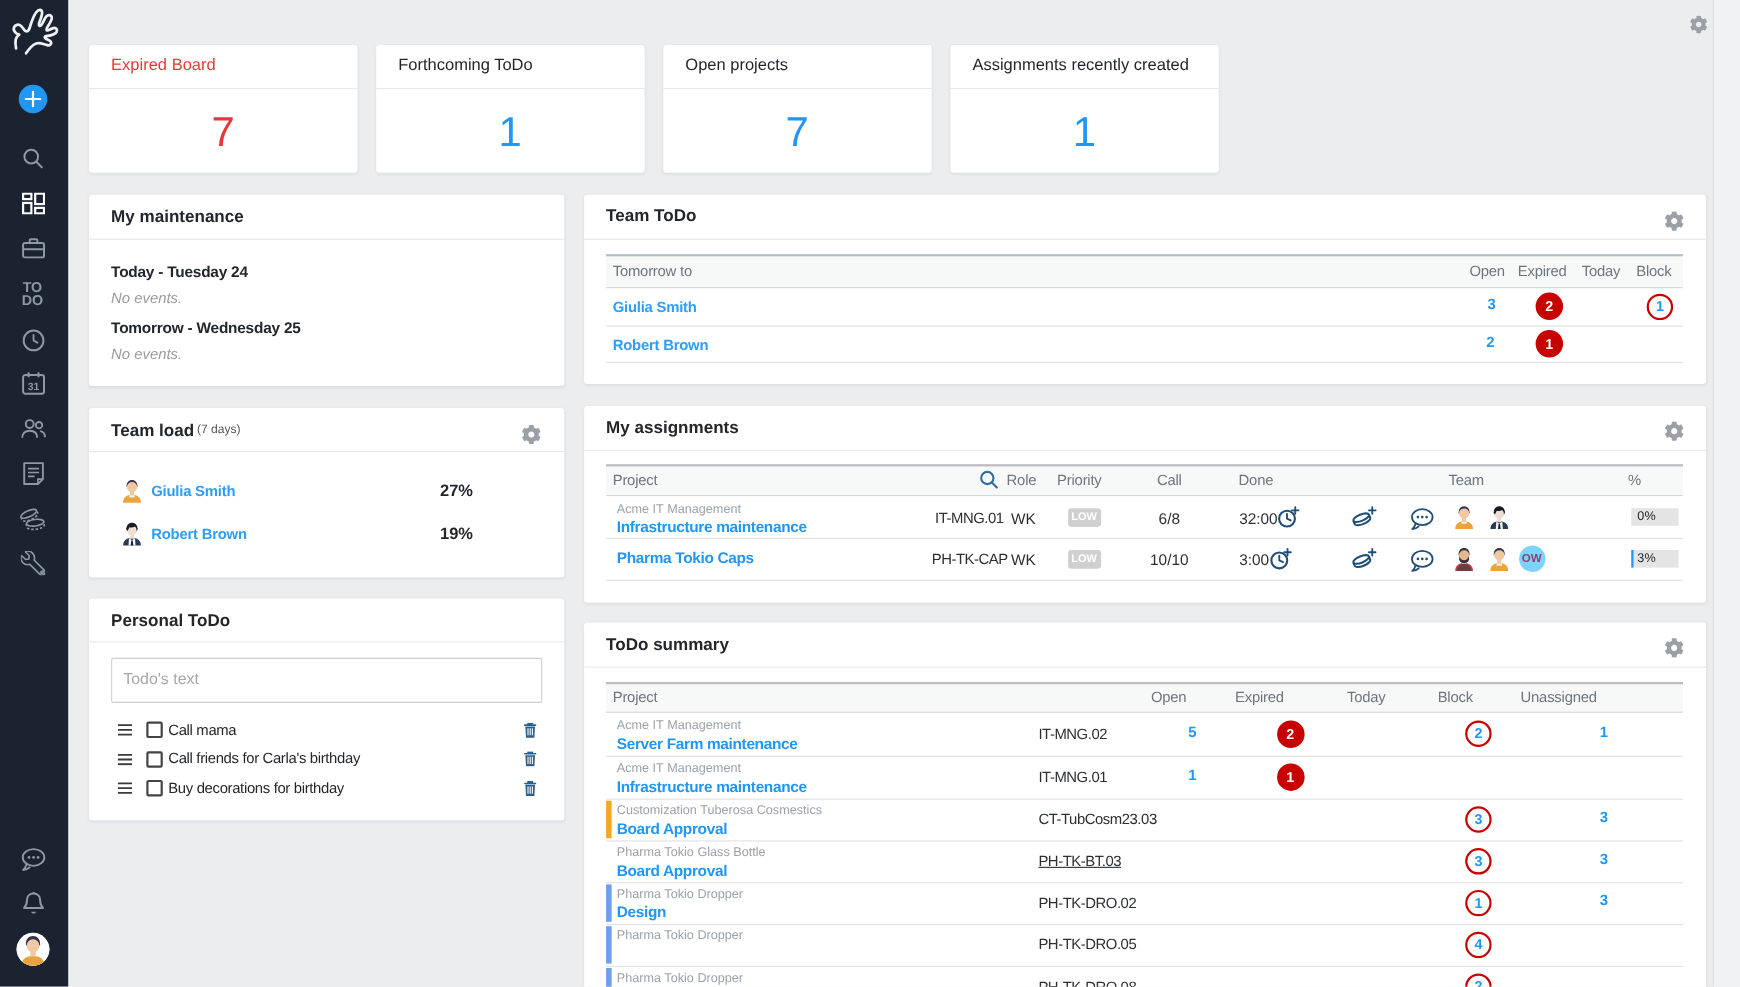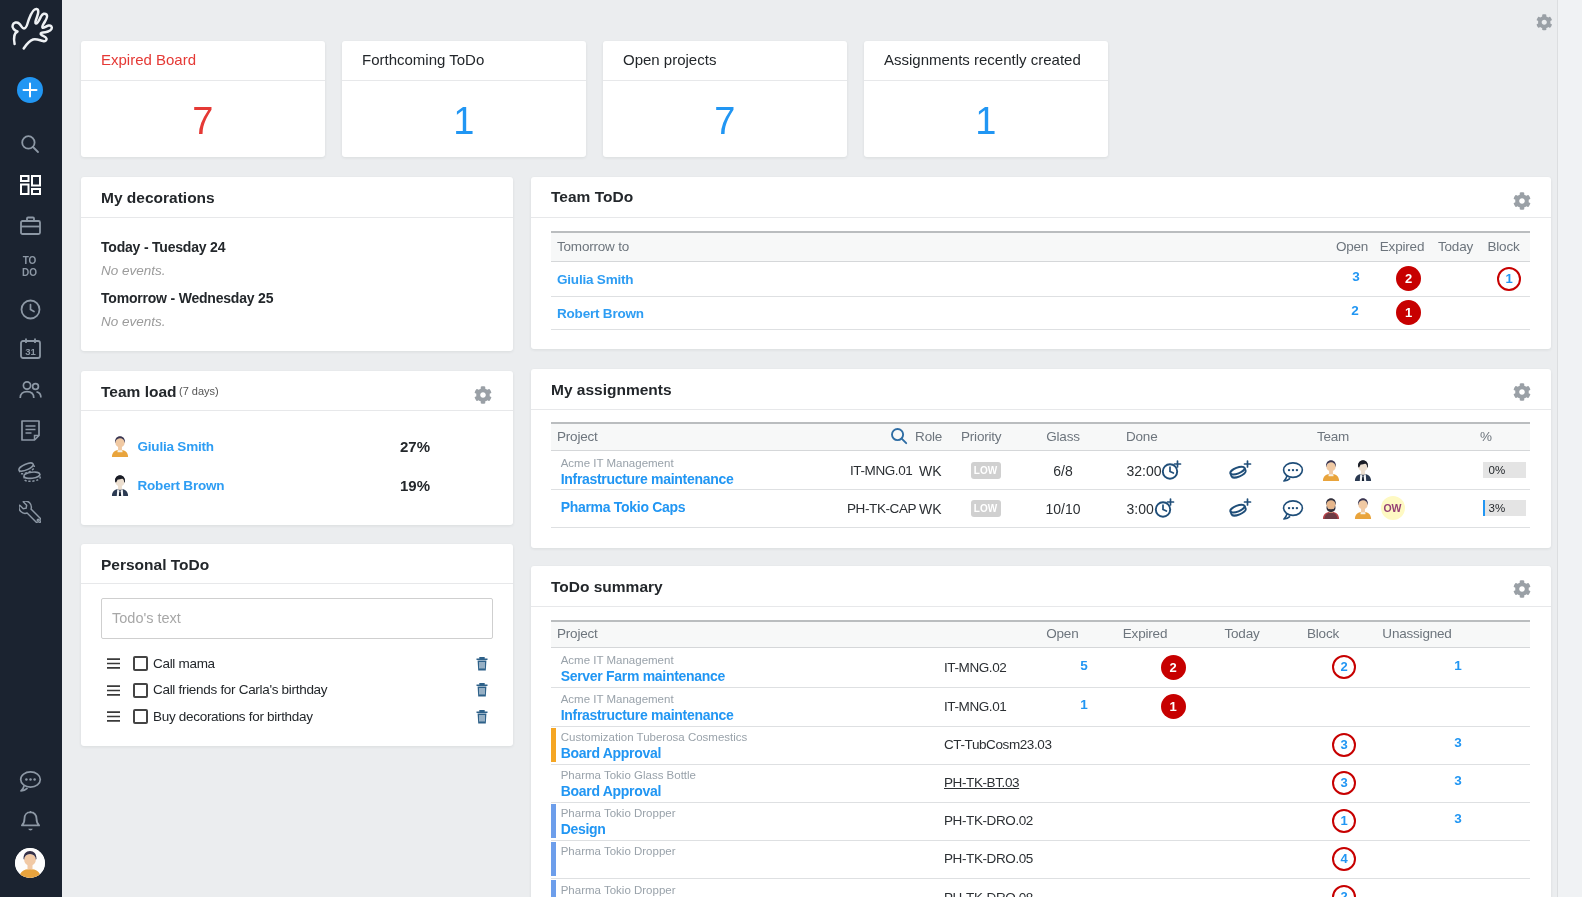--- a/index.html
+++ b/index.html
@@ -38,21 +38,21 @@
       <rect x="12" y="14" width="8" height="5"></rect>
     </g>
   </svg>
 <svg class="a" style="left:20px;top:216px" width="21" height="19" viewBox="0 0 21 19">
     <g fill="none" stroke="#8d98a5" stroke-width="1.8">
       <path d="M7 5V2.5a1 1 0 0 1 1-1h5a1 1 0 0 1 1 1V5"></path>
       <rect x="1" y="5" width="19" height="13" rx="1.5"></rect>
       <path d="M1 10.5h19"></path>
     </g>
   </svg>
-<div class="a" style="left:0;top:255px;width:59px;text-align:center;color:#8d98a5;font-size:10px;font-weight:700;line-height:11.5px">TO<br>DO</div>
+<div class="a" style="left:0;top:255px;width:59px;text-align:center;color:#8d98a5;font-size:13px;font-weight:700;line-height:11.5px">TO<br>DO</div>
 <svg class="a" style="left:20px;top:299px" width="21" height="21" viewBox="0 0 21 21">
     <circle cx="10.5" cy="10.5" r="9" fill="none" stroke="#8d98a5" stroke-width="1.8"></circle>
     <path d="M10.5 5.5v5l3.5 2" fill="none" stroke="#8d98a5" stroke-width="1.7" stroke-linecap="round"></path>
   </svg>
 <svg class="a" style="left:20px;top:338px" width="21" height="21" viewBox="0 0 21 21">
     <rect x="1" y="3" width="19" height="17" rx="2" fill="none" stroke="#8d98a5" stroke-width="1.8"></rect>
     <path d="M6 .5V5M15 .5V5" stroke="#8d98a5" stroke-width="1.8"></path>
     <text x="10.5" y="16.5" font-size="9.5" font-weight="bold" fill="#8d98a5" text-anchor="middle" font-family="Liberation Sans">31</text>
   </svg>
 <svg class="a" style="left:19px;top:380px" width="23" height="19" viewBox="0 0 23 19">
@@ -118,21 +118,21 @@
 <div class="a " style="left:342px;top:83px;width:243.5px;text-align:center;font-size:38px;color:#2196f3;line-height:76px">1</div>
 <div class="panel" style="left:603px;top:41px;width:243.5px;height:116px"></div>
 <div class="a " style="left:623px;top:41px;font-size:15px;color:#23272b;line-height:38.5px;white-space:nowrap">Open projects</div>
 <div class="div" style="left:603px;top:79.5px;width:243.5px"></div>
 <div class="a " style="left:603px;top:83px;width:243.5px;text-align:center;font-size:38px;color:#2196f3;line-height:76px">7</div>
 <div class="panel" style="left:864px;top:41px;width:243.5px;height:116px"></div>
 <div class="a " style="left:884px;top:41px;font-size:15px;color:#23272b;line-height:38.5px;white-space:nowrap">Assignments recently created</div>
 <div class="div" style="left:864px;top:79.5px;width:243.5px"></div>
 <div class="a " style="left:864px;top:83px;width:243.5px;text-align:center;font-size:38px;color:#2196f3;line-height:76px">1</div>
 <div class="panel" style="left:81px;top:177px;width:432px;height:174px"></div>
-<div class="a tt" style="left:101px;top:177px;line-height:42px">My decorations</div>
+<div class="a tt" style="left:101px;top:177px;line-height:42px">My maintenance</div>
 <div class="div" style="left:81px;top:216.5px;width:432px"></div>
 <div class="a " style="left:101px;top:239px;font-size:14px;font-weight:700;letter-spacing:-.2px">Today - Tuesday 24</div>
 <div class="a " style="left:101px;top:262.5px;font-size:13.5px;font-style:italic;color:#9b9b9b">No events.</div>
 <div class="a " style="left:101px;top:290px;font-size:14px;font-weight:700;letter-spacing:-.2px">Tomorrow - Wednesday 25</div>
 <div class="a " style="left:101px;top:313.5px;font-size:13.5px;font-style:italic;color:#9b9b9b">No events.</div>
 <div class="panel" style="left:81px;top:371px;width:432px;height:153.5px"></div>
 <div class="a tt" style="left:101px;top:371px;line-height:42px">Team load</div>
 <div class="a " style="left:179px;top:371px;font-size:11px;color:#555;line-height:41px">(7 days)</div>
 <svg class="a" style="left:473.5px;top:386px" width="18" height="18" viewBox="0 0 512 512">
     <path fill="#9aa0a6" d="M487.4 315.7l-42.6-24.6c4.3-23.2 4.3-47 0-70.2l42.6-24.6c4.9-2.8 7.1-8.6 5.5-14-11.1-35.6-30-67.8-54.7-94.6-3.8-4.1-10-5.1-14.8-2.3L380.8 110c-17.9-15.4-38.5-27.3-60.8-35.1V25.8c0-5.6-3.9-10.5-9.4-11.7-36.7-8.2-74.3-7.8-109.2 0-5.5 1.2-9.4 6.1-9.4 11.7V75c-22.2 7.9-42.8 19.8-60.8 35.1L88.7 85.5c-4.9-2.8-11-1.9-14.8 2.3-24.7 26.7-43.6 58.9-54.7 94.6-1.7 5.4.6 11.2 5.5 14L67.3 221c-4.3 23.2-4.3 47 0 70.2l-42.6 24.6c-4.9 2.8-7.1 8.6-5.5 14 11.1 35.6 30 67.8 54.7 94.6 3.8 4.1 10 5.1 14.8 2.3l42.6-24.6c17.9 15.4 38.5 27.3 60.8 35.1v49.2c0 5.6 3.9 10.5 9.4 11.7 36.7 8.2 74.3 7.8 109.2 0 5.5-1.2 9.4-6.1 9.4-11.7v-49.2c22.2-7.9 42.8-19.8 60.8-35.1l42.6 24.6c4.9 2.8 11 1.9 14.8-2.3 24.7-26.7 43.6-58.9 54.7-94.6 1.7-5.4-.6-11.2-5.5-14zM256 336c-44.1 0-80-35.9-80-80s35.9-80 80-80 80 35.9 80 80-35.9 80-80 80z"></path>
@@ -221,21 +221,21 @@
   </svg>
 <div class="div" style="left:531px;top:409.3px;width:1020px"></div>
 <div class="thead" style="left:551px;top:421.5px;width:979px;height:29.5px"></div>
 <div class="thl" style="left:557px;top:428.5px">Project</div>
 <svg class="a" style="left:890px;top:427px" width="18" height="18" viewBox="0 0 20 20">
     <circle cx="8.4" cy="8.4" r="6.2" fill="none" stroke="#2e6da4" stroke-width="2.1"></circle>
     <path d="M13 13L18 18" stroke="#2e6da4" stroke-width="2.1" stroke-linecap="round"></path>
   </svg>
 <div class="thl" style="left:928.6px;top:428.5px;width:90px;text-align:center;margin-left:-45px">Role</div>
 <div class="thl" style="left:1006px;top:428.5px;width:90px;text-align:left;margin-left:-45px">Priority</div>
-<div class="thl" style="left:1063px;top:428.5px;width:90px;text-align:center;margin-left:-45px">Glass</div>
+<div class="thl" style="left:1063px;top:428.5px;width:90px;text-align:center;margin-left:-45px">Call</div>
 <div class="thl" style="left:1333px;top:428.5px;width:90px;text-align:center;margin-left:-45px">Team</div>
 <div class="thl" style="left:1126px;top:428.5px">Done</div>
 <div class="thl" style="left:1480px;top:428.5px">%</div>
 <div class="a sub" style="left:560.7px;top:456.5px;">Acme IT Management</div>
 <div class="a plink" style="left:560.7px;top:470.5px;">Infrastructure maintenance</div>
 <div class="a code" style="left:850px;top:462.5px;">IT-MNG.01</div>
 <div class="a cell" style="left:919px;top:462.5px;">WK</div>
 <div class="a" style="left:970.5px;top:461.5px;width:30px;height:17px;background:#d0d0d0;border-radius:3px;color:#fff;font-size:10px;font-weight:700;text-align:center;line-height:17px">LOW</div>
 <div class="a cell" style="left:1033px;top:462.5px;width:60px;text-align:center">6/8</div>
 <div class="a cell" style="left:1126.5px;top:462.5px;">32:00</div>
@@ -311,21 +311,21 @@
     <ellipse cx="12" cy="11.3" rx="2.1" ry="1.5" fill="#e7b78c"></ellipse>
     <path d="M4.8 24c.4-4.6 3.3-6.8 7.2-6.8s6.8 2.2 7.2 6.8z" fill="#2e3440" opacity=".55"></path>
   </svg>
 <svg class="a" style="left:1351.5px;top:496px" width="22" height="24" viewBox="0 0 24 24">
     <path d="M3.2 24c0-5.4 3.8-7.8 8.8-7.8s8.8 2.4 8.8 7.8z" fill="#e9a43c"></path>
     <rect x="9.9" y="12.2" width="4.2" height="5" fill="#f0c9a3"></rect>
     <circle cx="12" cy="8.4" r="5.1" fill="#f0c9a3"></circle>
     <path d="M6.9 8.8a5.1 5.1 0 0 1 10.2-.4l.4-.4c0-4.2-2.2-6.6-5.5-6.6s-5.5 2.4-5.5 6.6z" fill="#3a3550"></path>
     <path d="M9.3 16.6h5.4v2.2h-5.4z" fill="#f6f0e6"></path>
   </svg>
-<div class="a" style="left:1380.5px;top:496px;width:24px;height:24px;border-radius:50%;background:#fef9c3;color:#943f74;font-size:10.5px;font-weight:700;text-align:center;line-height:24px">OW</div>
+<div class="a" style="left:1380.5px;top:496px;width:24px;height:24px;border-radius:50%;background:#7dd3fc;color:#943f74;font-size:10.5px;font-weight:700;text-align:center;line-height:24px">OW</div>
 <div class="a" style="left:1483px;top:500.25px;width:43px;height:15.5px;background:#e4e4e4"></div>
 <div class="a" style="left:1483px;top:500.25px;width:2px;height:15.5px;background:#2196f3"></div>
 <div class="a " style="left:1488.5px;top:501.5px;font-size:11.5px;color:#23272b">3%</div>
 <div class="rl" style="left:551px;top:526.5px;width:979px"></div>
 <div class="panel" style="left:531px;top:566px;width:1020px;height:380px"></div>
 <div class="a tt" style="left:551px;top:566px;line-height:42px">ToDo summary</div>
 <svg class="a" style="left:1512.5px;top:580px" width="18" height="18" viewBox="0 0 512 512">
     <path fill="#9aa0a6" d="M487.4 315.7l-42.6-24.6c4.3-23.2 4.3-47 0-70.2l42.6-24.6c4.9-2.8 7.1-8.6 5.5-14-11.1-35.6-30-67.8-54.7-94.6-3.8-4.1-10-5.1-14.8-2.3L380.8 110c-17.9-15.4-38.5-27.3-60.8-35.1V25.8c0-5.6-3.9-10.5-9.4-11.7-36.7-8.2-74.3-7.8-109.2 0-5.5 1.2-9.4 6.1-9.4 11.7V75c-22.2 7.9-42.8 19.8-60.8 35.1L88.7 85.5c-4.9-2.8-11-1.9-14.8 2.3-24.7 26.7-43.6 58.9-54.7 94.6-1.7 5.4.6 11.2 5.5 14L67.3 221c-4.3 23.2-4.3 47 0 70.2l-42.6 24.6c-4.9 2.8-7.1 8.6-5.5 14 11.1 35.6 30 67.8 54.7 94.6 3.8 4.1 10 5.1 14.8 2.3l42.6-24.6c17.9 15.4 38.5 27.3 60.8 35.1v49.2c0 5.6 3.9 10.5 9.4 11.7 36.7 8.2 74.3 7.8 109.2 0 5.5-1.2 9.4-6.1 9.4-11.7v-49.2c22.2-7.9 42.8-19.8 60.8-35.1l42.6 24.6c4.9 2.8 11 1.9 14.8-2.3 24.7-26.7 43.6-58.9 54.7-94.6 1.7-5.4-.6-11.2-5.5-14zM256 336c-44.1 0-80-35.9-80-80s35.9-80 80-80 80 35.9 80 80-35.9 80-80 80z"></path>
   </svg>
 <div class="div" style="left:531px;top:605.5px;width:1020px"></div>

